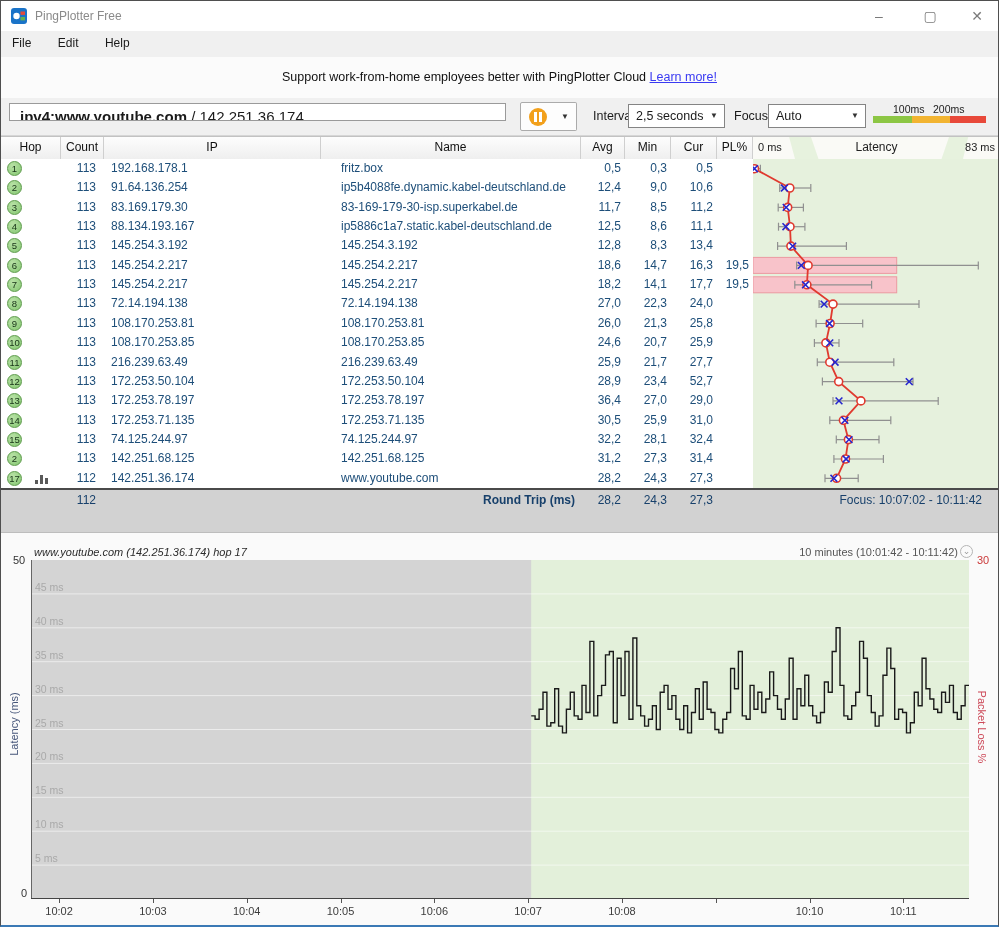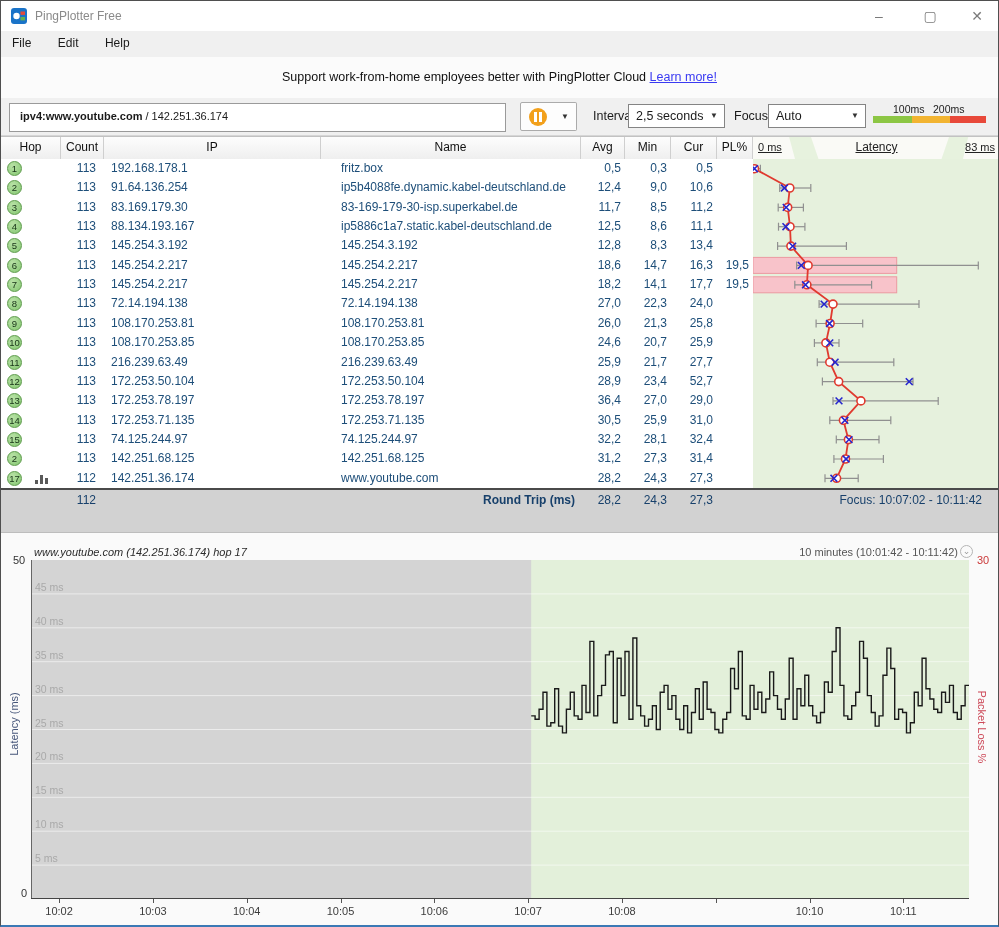--- a/index.html
+++ b/index.html
@@ -15,40 +15,40 @@
   
   #menubar { left:0; top:30px; width:100%; height:26px; background:#f0f0f0; }
   .menu-item { display:inline-block; padding:5px 11px; font-size:12px; color:#1a1a1a; }
 
   
   #banner { left:0; top:56px; width:100%; height:41px; background:#fbfbfb; text-align:center; padding-top:13px; font-size:12.5px; color:#111; }
   #banner a { color:#3a3af2; text-decoration:underline; }
 
   
   #toolbar { left:0; top:97px; width:100%; height:38px; background:#f0f0f0; border-bottom:1px solid #d6d6d6; }
-  #target-box { left:8px; top:5px; width:497px; height:29px; background:#fff; border:1px solid #9a9a9a; font-size:11px; line-height:25px; padding-left:10px; color:#1a1a1a; white-space:nowrap; overflow:hidden; }
+  #target-box { left:8px; top:5px; width:497px; height:18px; background:#fff; border:1px solid #9a9a9a; font-size:15px; line-height:25px; padding-left:10px; color:#1a1a1a; white-space:nowrap; overflow:hidden; }
   #target-box b { font-weight:bold; }
   #pause-btn { left:519px; top:4px; width:35px; height:29px; background:#fdfdfd; border:1px solid #ababab; border-radius:2px 0 0 2px; }
   #pause-circle { left:8px; top:5px; width:18px; height:18px; border-radius:50%; background:#f2a01b; }
   #pause-circle:before { content:""; position:absolute; left:5px; top:4px; width:3px; height:10px; background:#fff; box-shadow:5px 0 0 #fff; }
   #pause-arrow-btn { left:553px; top:4px; width:23px; height:29px; background:#fdfdfd; border:1px solid #ababab; border-left:none; border-radius:0 2px 2px 0; text-align:center; line-height:27px; font-size:8px; color:#333; }
   .tb-label { top:11px; font-size:12.5px; color:#1a1a1a; }
   .tb-select { top:6px; height:24px; background:#fff; border:1px solid #848484; font-size:12.5px; line-height:22px; padding-left:7px; color:#1a1a1a; }
   .tb-select .arr { position:absolute; right:6px; top:0; font-size:8px; color:#333; line-height:22px; }
   #scale-legend { left:872px; top:6px; width:113px; height:22px; }
   .scale-lab { top:-1px; font-size:10.5px; color:#222; }
   #scale-bar { left:0; top:12px; width:113px; height:7px; display:flex; }
   #scale-bar div { height:7px; }
 
   
   #thead { left:0; top:135px; width:999px; height:37px; background:linear-gradient(#fdfdfd,#e6e6e6); border-top:1px solid #c2c2c2; border-bottom:1px solid #b5b5b5; font-size:12px; color:#111; }
   .hcell { top:0; height:22px; line-height:21px; text-align:center; border-right:1px solid #cfcfcf; }
   #lat-head { left:752px; top:0; width:247px; height:22px; background:#e7f2de; overflow:hidden; }
   #lat-head .wshape { position:absolute; top:0; height:22px; background:#fafaf6; }
-  #lat-head .lab { position:absolute; top:0; line-height:21px; font-size:11px; color:#222;text-decoration:underline; }
+  #lat-head .lab { position:absolute; top:0; line-height:21px; font-size:11px; color:#222; }
 
   
   #tbody { left:0; top:158px; width:999px; height:329px; background:#fff; overflow:hidden; }
   #lat-strip { left:752px; top:0; width:247px; height:329px; background:#e6f1dd; }
   .trow { position:absolute; left:0; width:999px; height:19.35px; font-size:12px; color:#1d4e79; line-height:19.35px; }
   .hopc { position:absolute; left:6px; top:2px; width:15px; height:15px; border-radius:50%;
           background:radial-gradient(circle at 35% 30%, #b9e2a6, #84c671); border:1px solid #5d9b4b;
           font-size:9.5px; line-height:14px; text-align:center; color:#173317; }
   .c { position:absolute; white-space:nowrap; }
   .count { left:55px; width:40px; text-align:right; }

